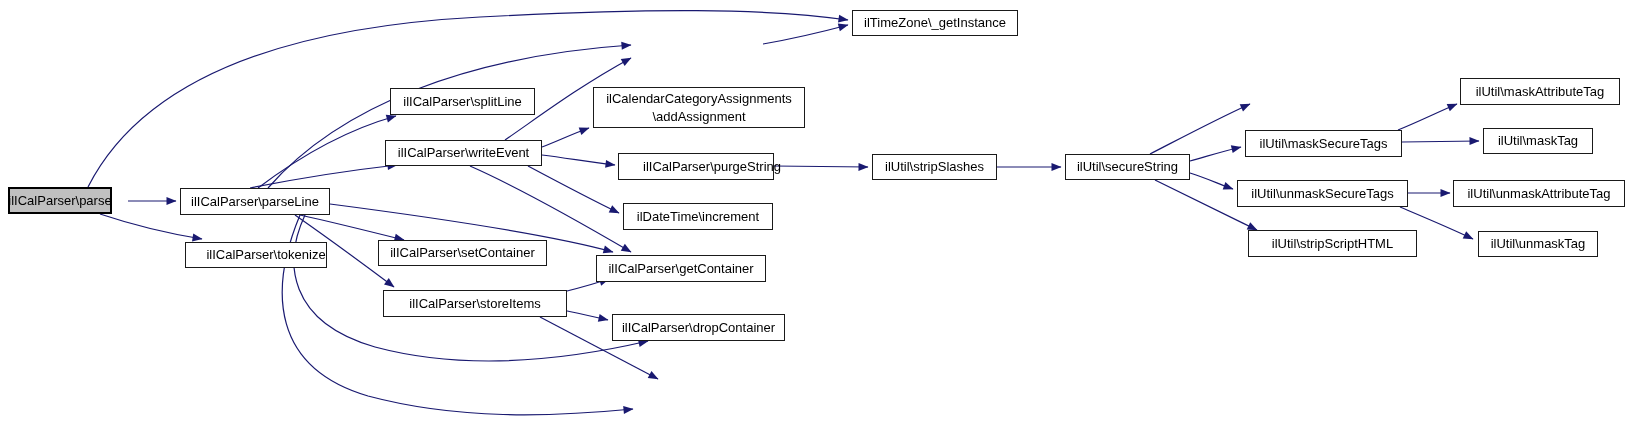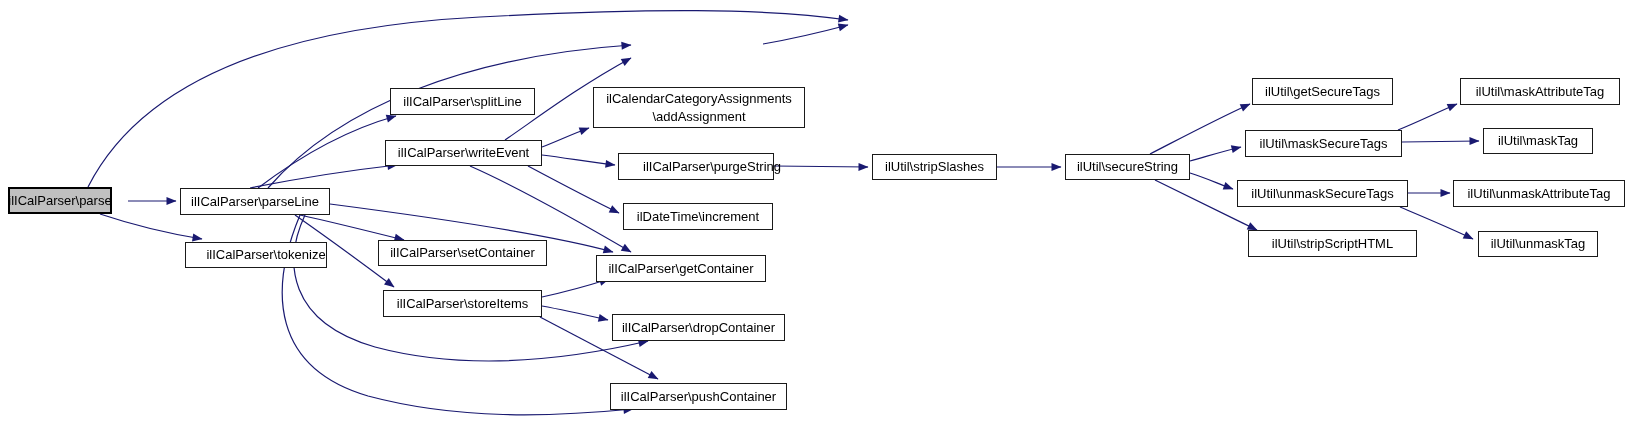--- a/index.html
+++ b/index.html
@@ -89,43 +89,42 @@
 
   <div class="node" style="left:180px; top:188px; width:150px; height:27px;">ilICalParser\parseLine</div>
 
   <div class="node" style="left:185px; top:242px; width:142px; height:26px;padding-left:20px;">ilICalParser\tokenize</div>
 
   <div class="node" style="left:390px; top:88px; width:145px; height:27px;">ilICalParser\splitLine</div>
 
   <div class="node" style="left:385px; top:140px; width:157px; height:26px;">ilICalParser\writeEvent</div>
 
 
+  <div class="node" style="left:852px; top:10px; width:166px; height:26px;">ilTimeZone\_getInstance</div>
 
   <div class="node" style="left:593px; top:87px; width:212px; height:41px;">ilCalendarCategoryAssignments
 \addAssignment</div>
 
   <div class="node" style="left:618px; top:153px; width:156px; height:27px;padding-left:32px;">ilICalParser\purgeString</div>
 
   <div class="node" style="left:623px; top:203px; width:150px; height:27px;">ilDateTime\increment</div>
 
   <div class="node" style="left:378px; top:240px; width:169px; height:26px;">ilICalParser\setContainer</div>
 
   <div class="node" style="left:596px; top:255px; width:170px; height:27px;">ilICalParser\getContainer</div>
 
-  <div class="node" style="left:383px; top:290px; width:159px; height:27px;">ilICalParser\storeItems</div>
+  <div class="node" style="left:383px; top:290px; width:184px; height:27px;">ilICalParser\storeItems</div>
 
   <div class="node" style="left:612px; top:314px; width:173px; height:27px;">ilICalParser\dropContainer</div>
 
-  <div class="node" style="left:610px; top:383px; width:177px; height:27px;">ilICalParser\pushContainer</div>
 
   <div class="node" style="left:872px; top:154px; width:125px; height:26px;">ilUtil\stripSlashes</div>
 
   <div class="node" style="left:1065px; top:154px; width:125px; height:26px;">ilUtil\secureString</div>
 
-  <div class="node" style="left:1252px; top:78px; width:141px; height:27px;">ilUtil\getSecureTags</div>
 
   <div class="node" style="left:1460px; top:78px; width:160px; height:27px;">ilUtil\maskAttributeTag</div>
 
   <div class="node" style="left:1245px; top:130px; width:157px; height:27px;">ilUtil\maskSecureTags</div>
 
   <div class="node" style="left:1483px; top:128px; width:110px; height:26px;">ilUtil\maskTag</div>
 
   <div class="node" style="left:1237px; top:180px; width:171px; height:27px;">ilUtil\unmaskSecureTags</div>
 
   <div class="node" style="left:1453px; top:180px; width:172px; height:27px;">ilUtil\unmaskAttributeTag</div>

